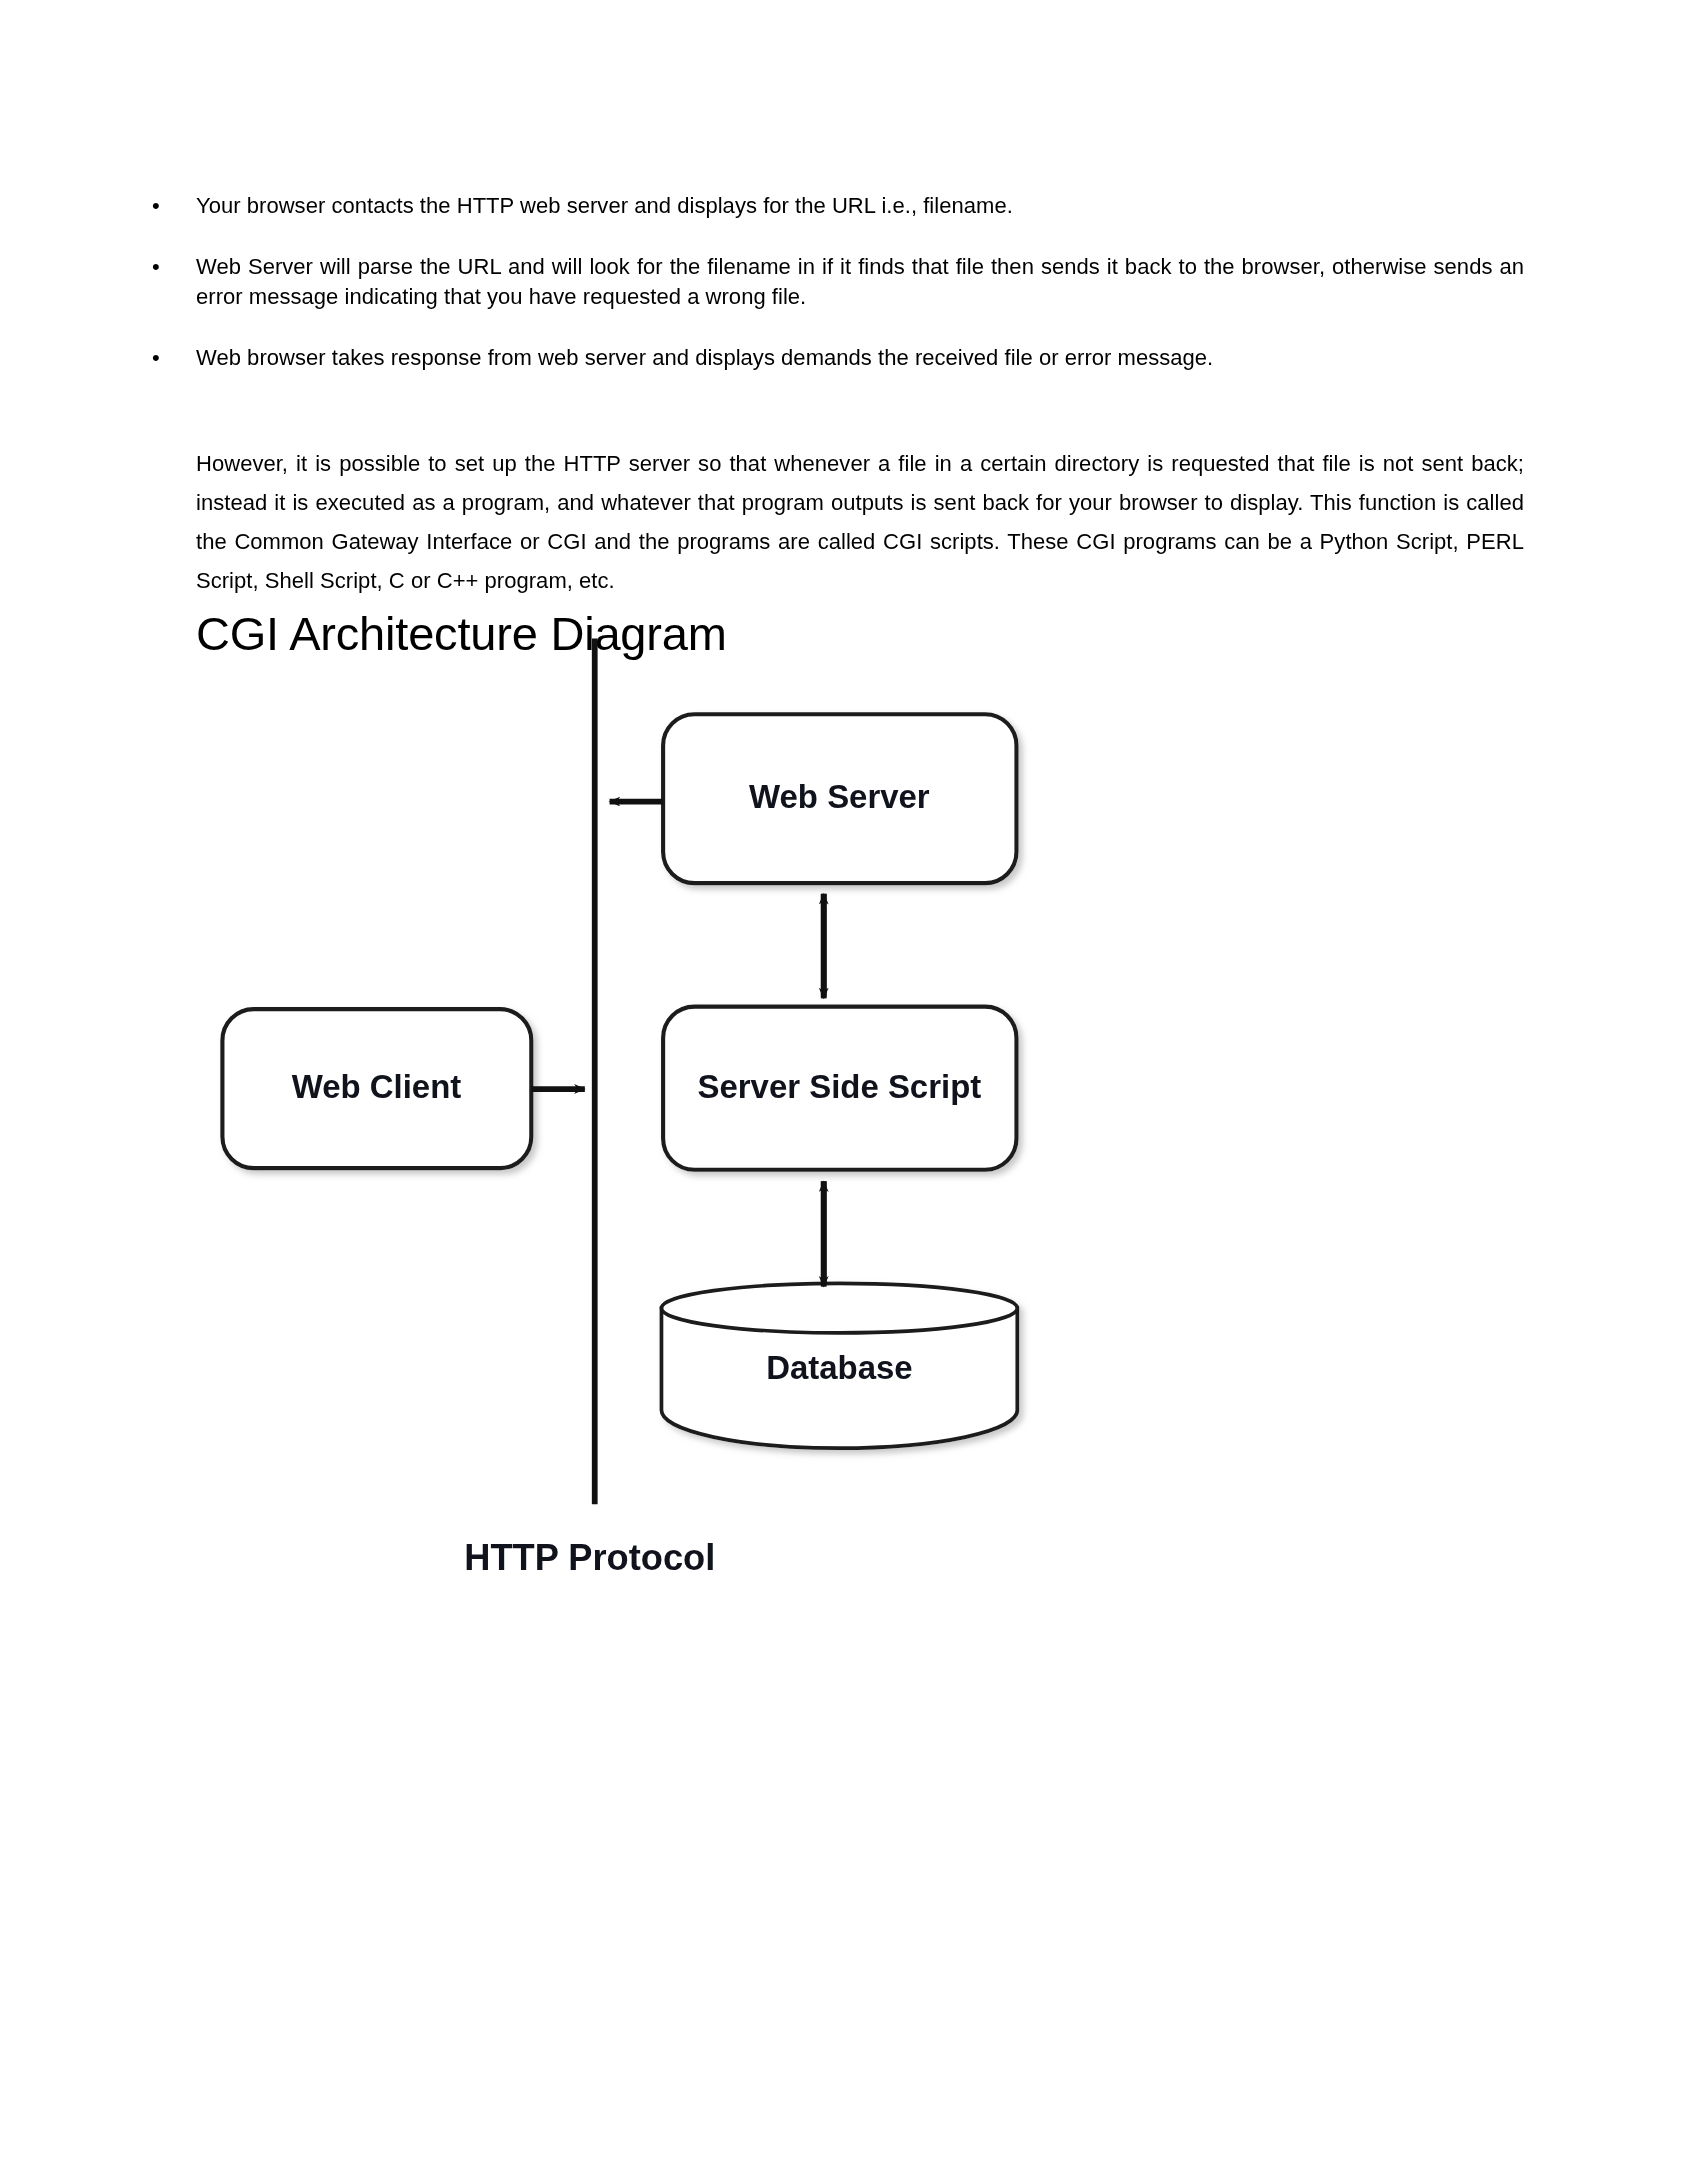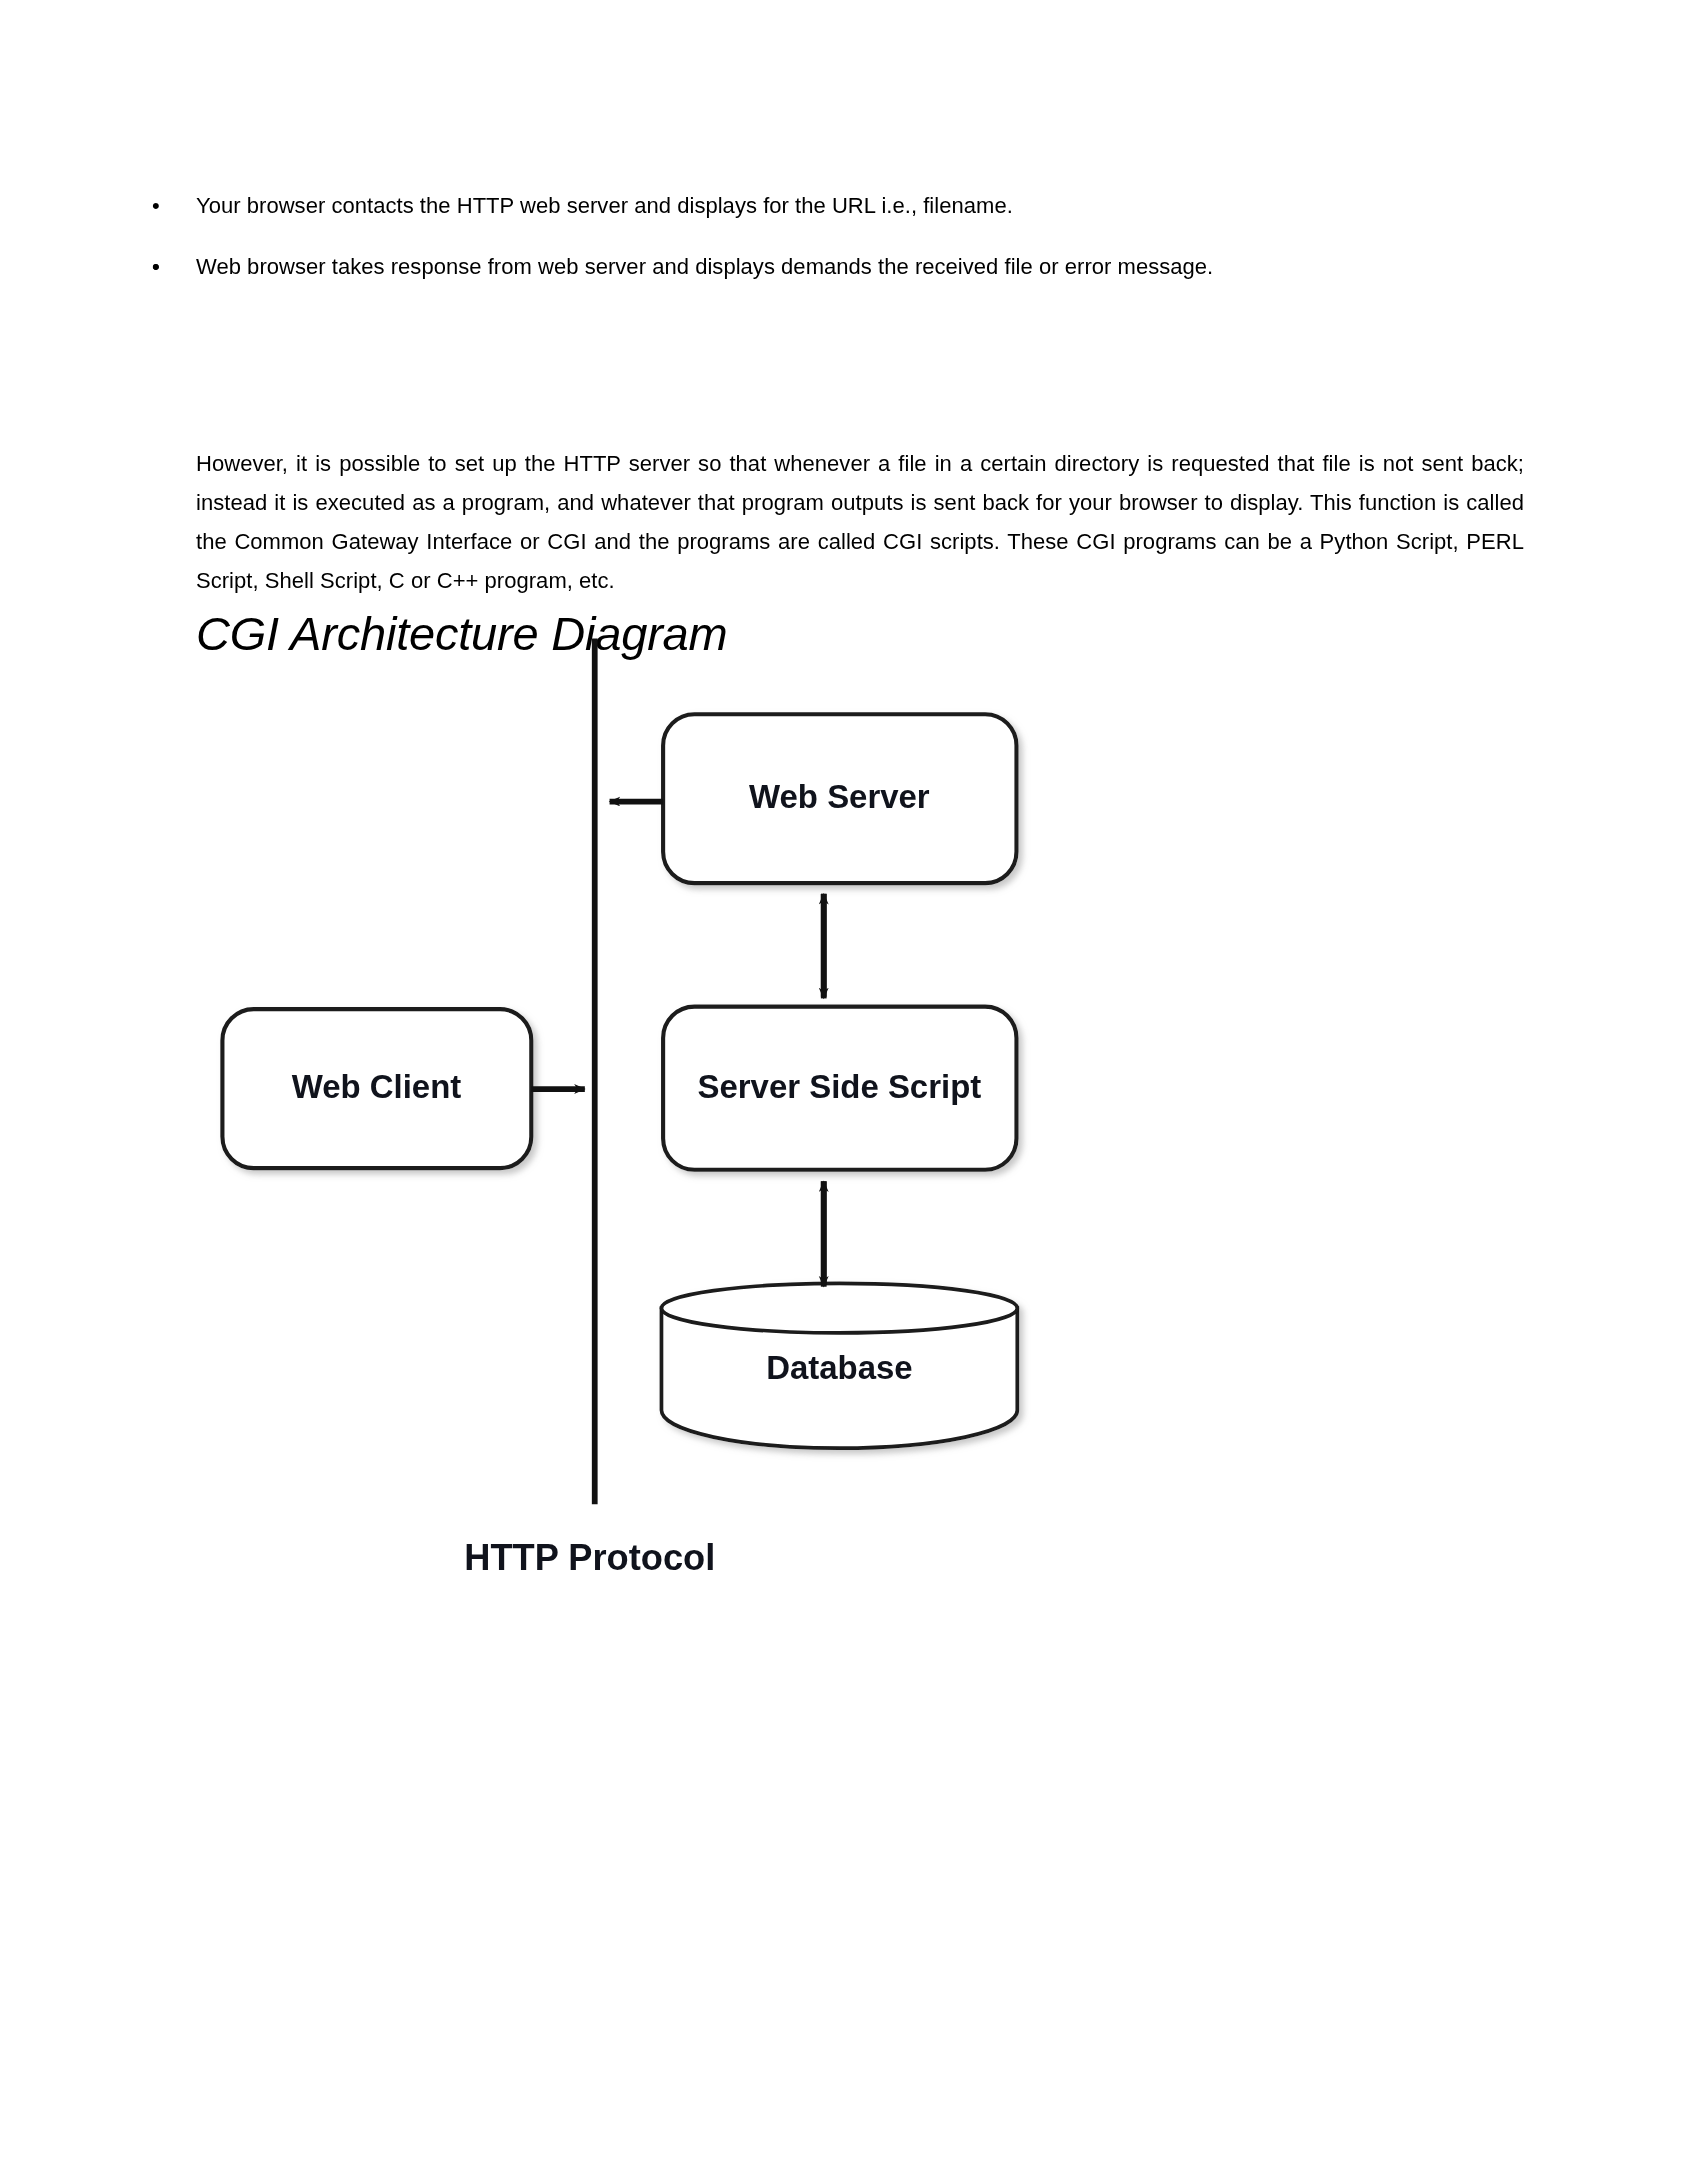--- a/index.html
+++ b/index.html
@@ -64,21 +64,20 @@
 
   .section-heading {
     position: absolute;
     left: 196px;
     top: 568px;
     font-size: 47px;
     line-height: 54px;
     font-weight: 400;
     letter-spacing: -0.2px;
     white-space: nowrap;
-    font-style: italic;
   }
 
   
   .diagram {
     position: absolute;
     left: 0;
     top: 0;
     width: 1394px;
     height: 2183px;
     pointer-events: none;
@@ -96,20 +95,21 @@
 
 <div class="doc-body">
 
   <div class="bullet-list">
     <div class="bullet-item">
       <span class="bullet-dot">•</span>
       <span>Your browser contacts the HTTP web server and displays for the URL i.e., filename.</span>
     </div>
     <div class="bullet-item">
       <span class="bullet-dot">•</span>
+      <span>Web Server will parse the URL and will look for the filename in if it finds that file then sends it back to the browser, otherwise sends an error message indicating that you have requested a wrong file.</span>
     </div>
     <div class="bullet-item">
       <span class="bullet-dot">•</span>
       <span>Web browser takes response from web server and displays demands the received file or error message.</span>
     </div>
   </div>
 
   <p class="body-para">However, it is possible to set up the HTTP server so that whenever a file in a certain directory is requested that file is not sent back; instead it is executed as a program, and whatever that program outputs is sent back for your browser to display. This function is called the Common Gateway Interface or CGI and the programs are called CGI scripts. These CGI programs can be a Python Script, PERL Script, Shell Script, C or C++ program, etc.</p>
 
   <h2 class="section-heading">CGI Architecture Diagram</h2>

